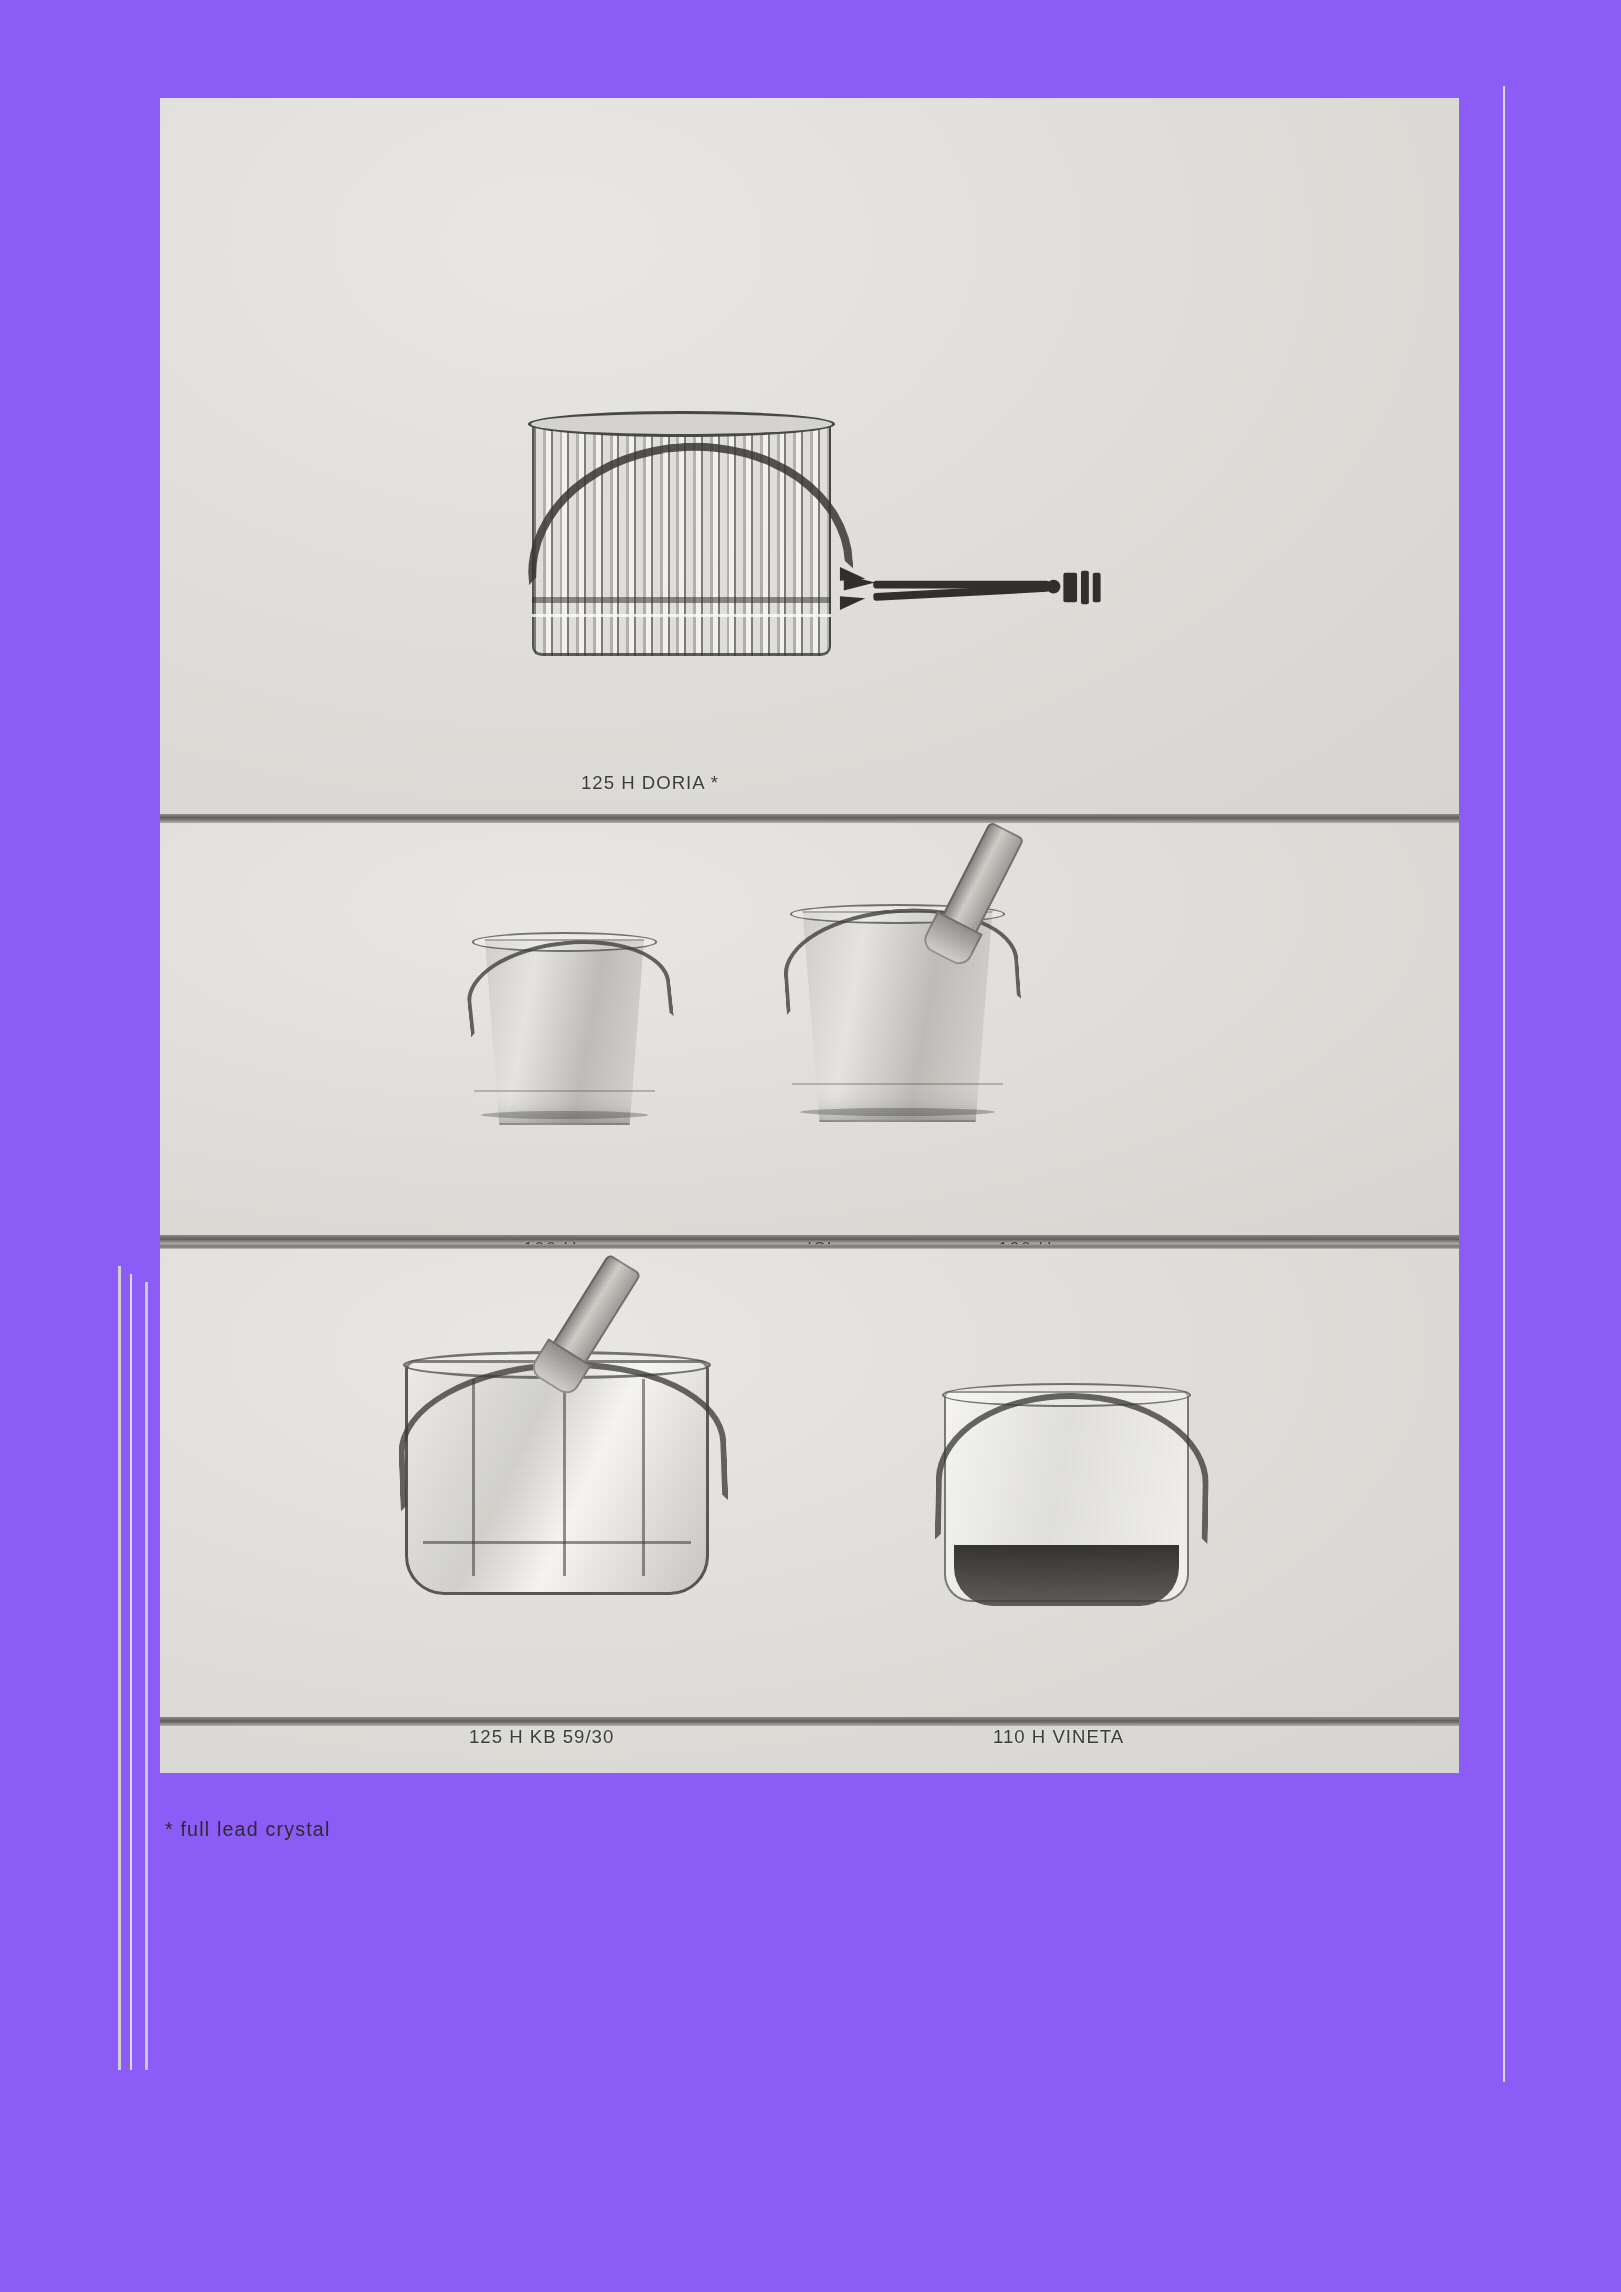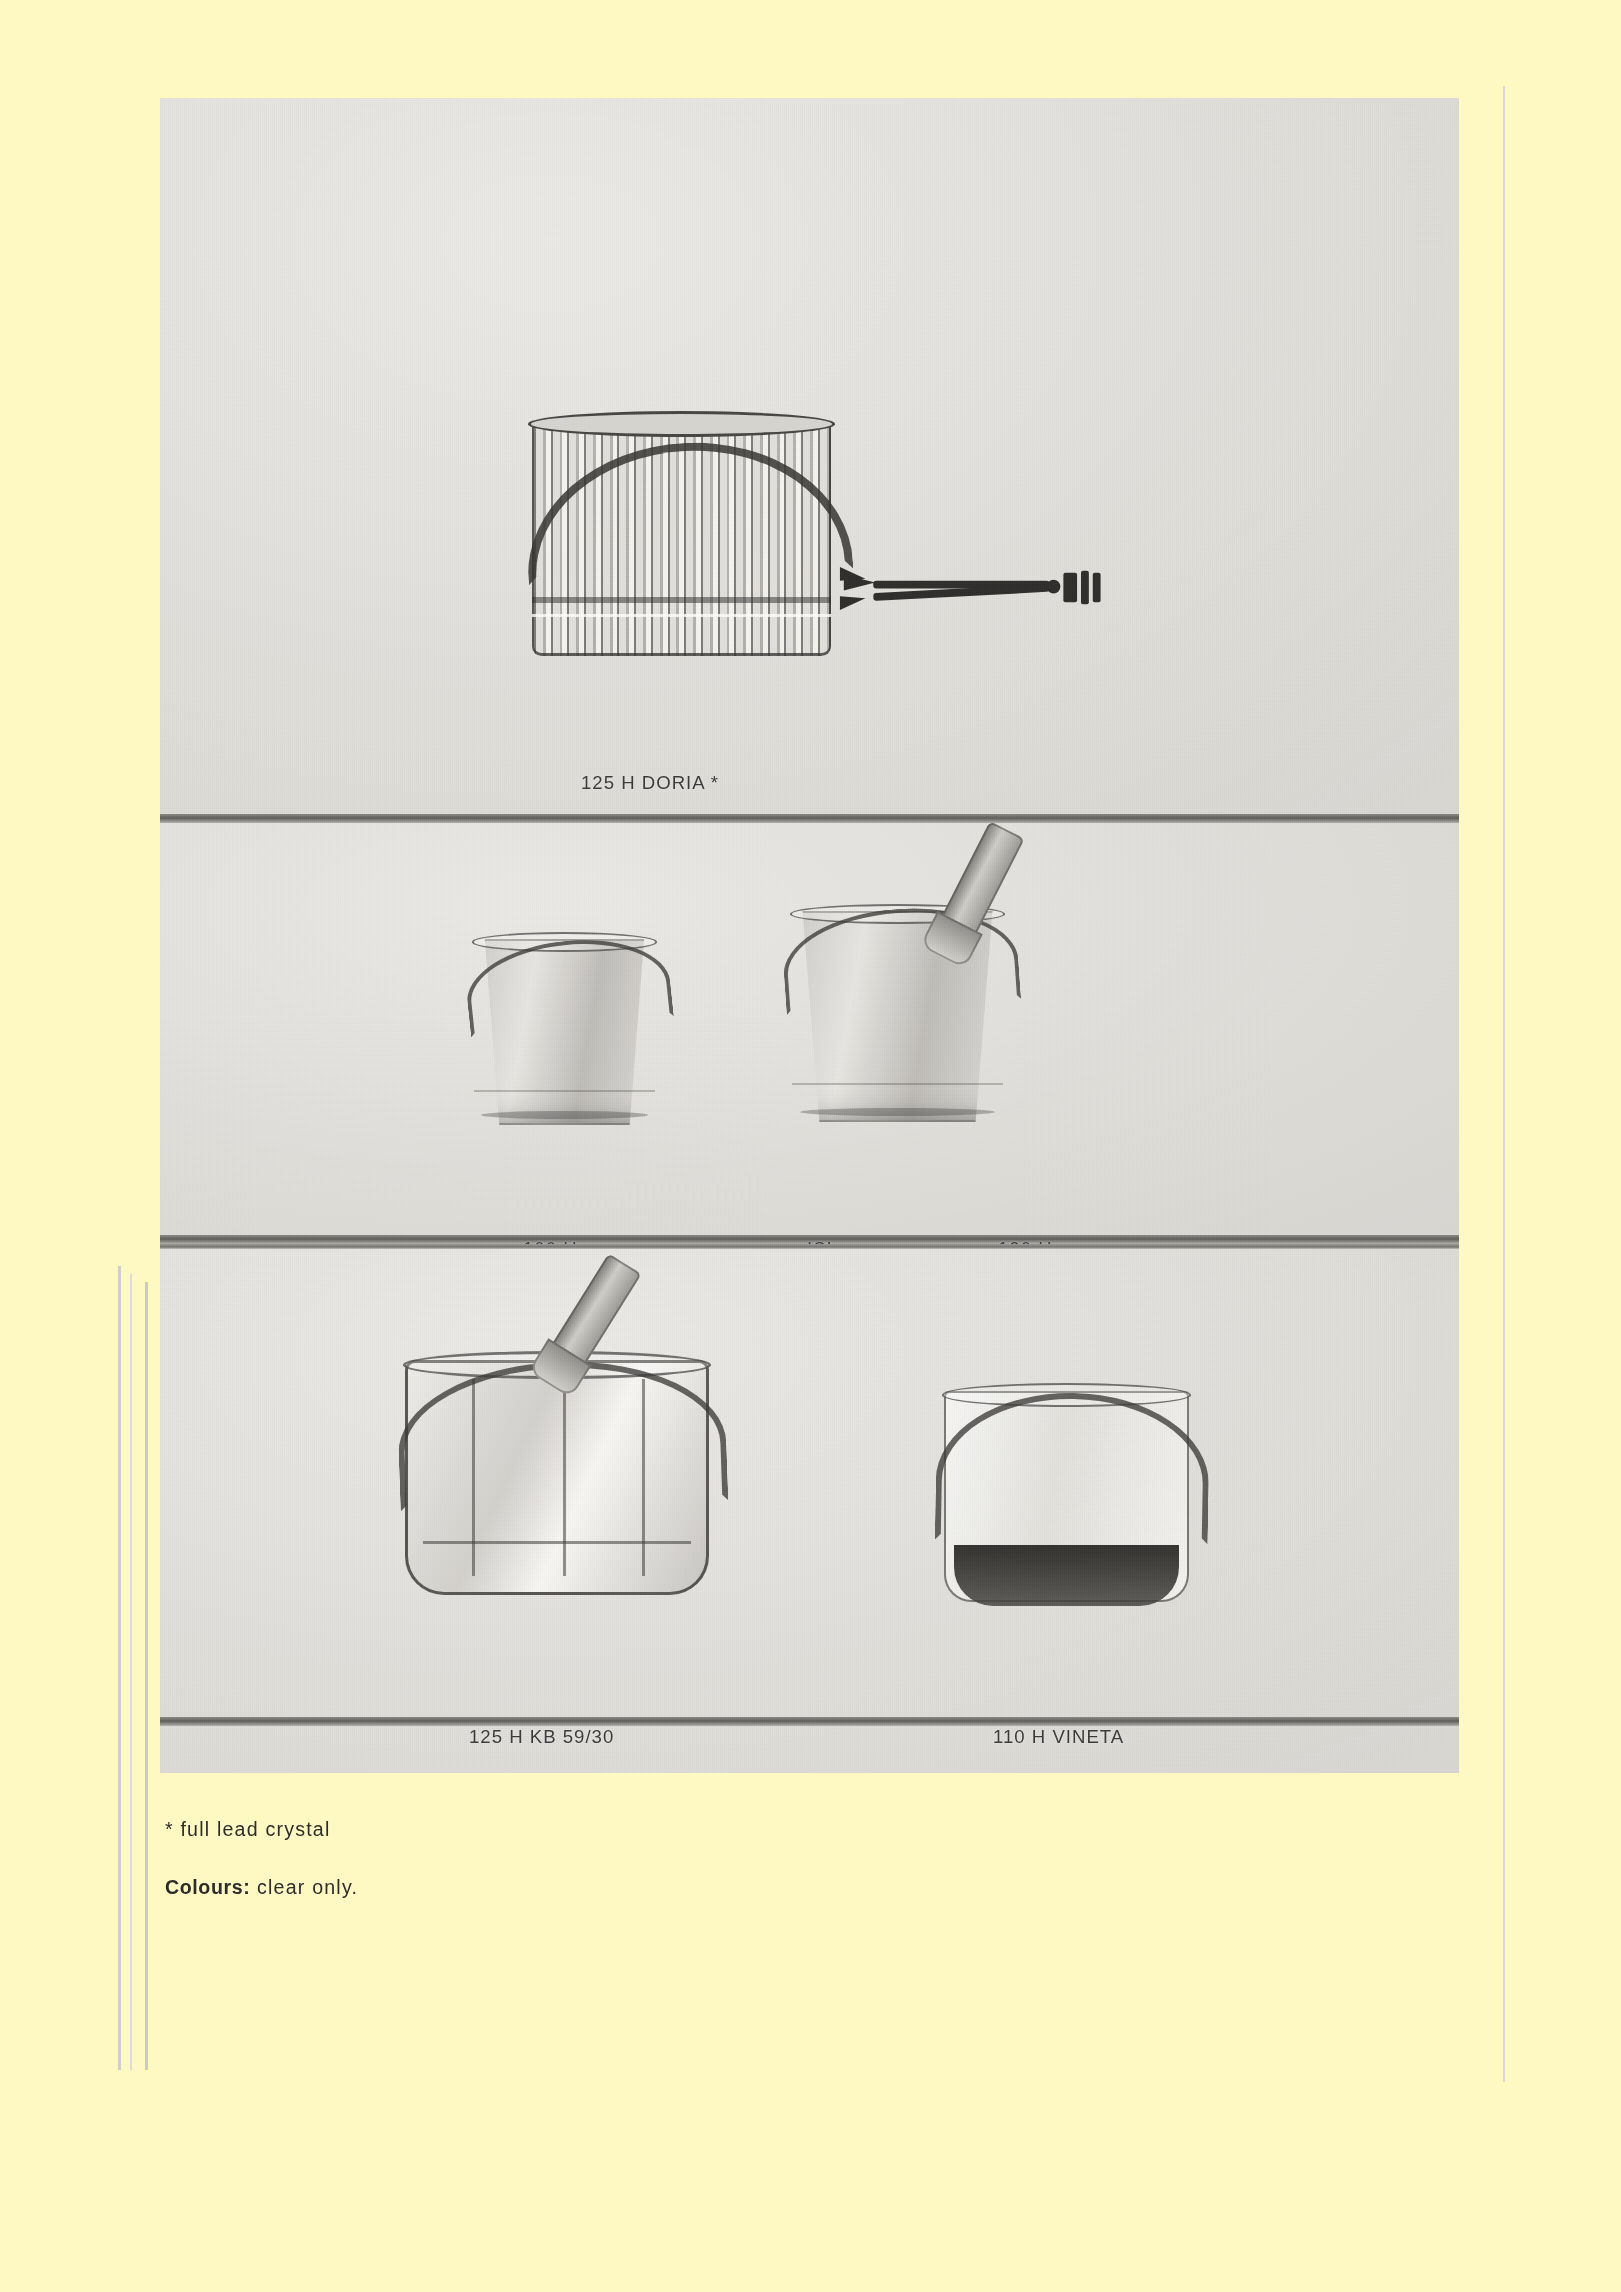--- a/index.html
+++ b/index.html
@@ -12,21 +12,21 @@
     height: 2293px;
     position: relative;
     font-family: "Liberation Sans", sans-serif;
     overflow: hidden;
   }
 
   
   .page {
     position: absolute;
     inset: 0;
-    background: #fef9c3;
+    background: #8b5cf6;
   }
 
   
   .edge-rule-right {
     position: absolute;
     left: 1503px;
     top: 86px;
     width: 2px;
     height: 1996px;
     background: #d8d8d8;
@@ -429,20 +429,16 @@
       <div class="caption-row" style="bottom:7.8px;">
         <span class="caption" style="left:309px;">125 H    KB  59/30</span>
         <span class="caption" style="left:833px;">110 H    VINETA</span>
       </div>
     </div>
 
   </div>
 
   <div class="footnotes">
     <div class="footnote">* full lead crystal</div>
-    <div class="footnote">
-      <b>Colours:</b>
-      <span>clear only.</span>
-    </div>
   </div>
 
 </div>
 
 
 </body></html>

